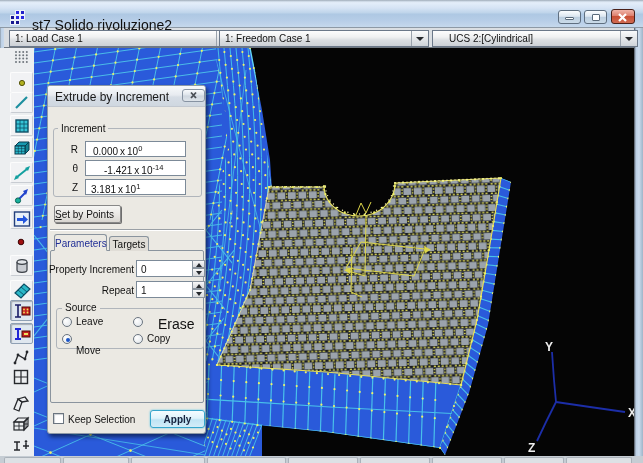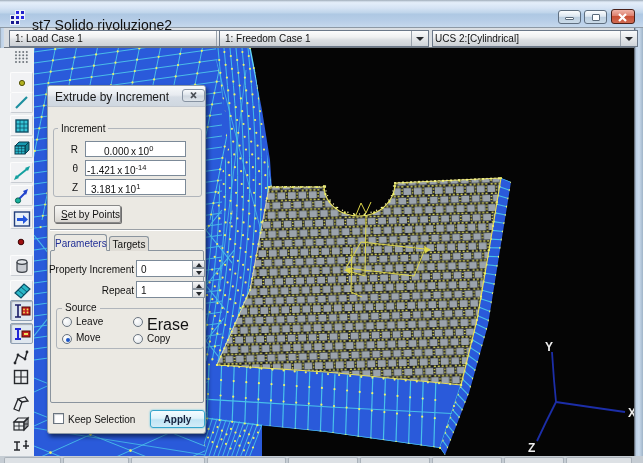--- a/index.html
+++ b/index.html
@@ -1171,21 +1171,21 @@
 <div class="abs" style="left:219px;top:30px;width:210px;height:17px;z-index:6;box-sizing:border-box;
   border:1px solid #6b7889;background:linear-gradient(180deg,#fdfdfd 0%,#f0f1f2 40%,#dcdfe2 60%,#cdd1d6 100%)">
   <div style="position:absolute;left:5px;top:2px;font-size:10px;color:#111;white-space:nowrap">1: Freedom Case 1</div>
   <div style="position:absolute;right:0;top:0;width:16px;height:15px;border-left:1px solid #9aa2ac;
     background:linear-gradient(180deg,#fafbfc 0%,#e4e7ea 50%,#cfd4d9 100%)">
     <div style="position:absolute;left:4px;top:6px;width:0;height:0;border-left:4px solid transparent;border-right:4px solid transparent;border-top:4px solid #26292d"></div>
   </div>
 </div>
 <div class="abs" style="left:432px;top:30px;width:206px;height:17px;z-index:6;box-sizing:border-box;
   border:1px solid #6b7889;background:linear-gradient(180deg,#fdfdfd 0%,#f0f1f2 40%,#dcdfe2 60%,#cdd1d6 100%)">
-  <div style="position:absolute;left:2px;top:2px;font-size:10px;color:#111;white-space:nowrap">UCS 2:[Cylindrical]</div>
+  <div style="position:absolute;left:16px;top:2px;font-size:10px;color:#111;white-space:nowrap">UCS 2:[Cylindrical]</div>
   <div style="position:absolute;right:0;top:0;width:16px;height:15px;border-left:1px solid #9aa2ac;
     background:linear-gradient(180deg,#fafbfc 0%,#e4e7ea 50%,#cfd4d9 100%)">
     <div style="position:absolute;left:4px;top:6px;width:0;height:0;border-left:4px solid transparent;border-right:4px solid transparent;border-top:4px solid #26292d"></div>
   </div>
 </div>
 
 <div class="abs" style="left:0;top:28px;width:4px;height:435px;z-index:5;background:linear-gradient(90deg,#7d8994 0,#bcd0e6 1px,#c8d9ec 100%)"></div>
 
 <div class="abs" style="left:634px;top:28px;width:9px;height:435px;z-index:5;background:linear-gradient(90deg,#4a5058 0,#bcd0e6 2px,#cbdcee 55%,#9fb4c8 100%)"></div>
 
@@ -1315,29 +1315,29 @@
           <path d="M8,2.5 L13,8 M13,2.5 L8,8" stroke="#4a4f56" stroke-width="1.8"></path>
         </svg>
     </div>
   </div>
 
 
   <div style="position:absolute;left:5px;top:42px;width:149px;height:69px;border:1px solid #b0b5bb;border-radius:3px;box-sizing:border-box"></div>
   <div style="position:absolute;left:10px;top:37px;background:#ebe9e3;padding:0 3px;font-size:10px">Increment</div>
 
   <div style="position:absolute;left:14px;top:58px;width:16px;text-align:right;font-size:10px">R</div>
-  <div style="position:absolute;left:37px;top:55px;width:101px;height:16px;box-sizing:border-box;border:1px solid #7c8a98;background:#fff;padding:2px 0 0 18px;font-size:10px;white-space:nowrap">0.000 x 10<span style="font-size:7.5px;vertical-align:3.5px">0</span></div>
+  <div style="position:absolute;left:37px;top:55px;width:101px;height:16px;box-sizing:border-box;border:1px solid #7c8a98;background:#fff;padding:2px 0 0 7px;font-size:10px;white-space:nowrap">0.000 x 10<span style="font-size:7.5px;vertical-align:3.5px">0</span></div>
   <div style="position:absolute;left:14px;top:77px;width:16px;text-align:right;font-size:10px">θ</div>
-  <div style="position:absolute;left:37px;top:74px;width:101px;height:16px;box-sizing:border-box;border:1px solid #7c8a98;background:#fff;padding:2px 0 0 1px;font-size:10px;white-space:nowrap">-1.421 x 10<span style="font-size:7.5px;vertical-align:3.5px">-14</span></div>
+  <div style="position:absolute;left:37px;top:74px;width:101px;height:16px;box-sizing:border-box;border:1px solid #7c8a98;background:#fff;padding:2px 0 0 18px;font-size:10px;white-space:nowrap">-1.421 x 10<span style="font-size:7.5px;vertical-align:3.5px">-14</span></div>
   <div style="position:absolute;left:14px;top:96px;width:16px;text-align:right;font-size:10px">Z</div>
   <div style="position:absolute;left:37px;top:93px;width:101px;height:16px;box-sizing:border-box;border:1px solid #7c8a98;background:#fff;padding:2px 0 0 5px;font-size:10px;white-space:nowrap">3.181 x 10<span style="font-size:7.5px;vertical-align:3.5px">1</span></div>
 
   <div style="position:absolute;left:6px;top:119px;width:67px;height:18px;box-sizing:border-box;border:1px solid #888;border-radius:2px;
     background:linear-gradient(180deg,#f6f6f4 0%,#e8e6e2 60%,#d8d5d0 100%);box-shadow:1px 1px 0 #6e6e6e;
-    text-align:right;padding-top:3px;font-size:10px;white-space:nowrap"><u>S</u>et by Points</div>
+    text-align:left;padding-top:3px;font-size:10px;white-space:nowrap"><u>S</u>et by Points</div>
 
   <div style="position:absolute;left:2px;top:143px;width:154px;height:1px;background:#9aa0a6;border-bottom:1px solid #fff"></div>
 
   <div style="position:absolute;left:2px;top:164px;width:154px;height:153px;border:1px solid #8a949e;border-radius:2px;box-sizing:border-box;background:#ebe9e3"></div>
   <div style="position:absolute;left:6px;top:148px;width:53px;height:17px;border:1px solid #8a949e;border-bottom:1px solid #ebe9e3;border-radius:3px 3px 0 0;box-sizing:border-box;
     background:#ebe9e3;text-align:center;padding-top:3px;font-size:10px;color:#202e96;z-index:2;white-space:nowrap">Parameters</div>
   <div style="position:absolute;left:61px;top:150px;width:40px;height:15px;border:1px solid #8a949e;border-bottom:none;border-radius:3px 3px 0 0;box-sizing:border-box;
     background:#e0ddd7;text-align:center;padding-top:2px;font-size:10px;color:#111;white-space:nowrap">Targets</div>
 
   <div style="position:absolute;right:71px;top:178px;font-size:10px;white-space:nowrap">Property Increment</div>
@@ -1360,25 +1360,25 @@
       <div style="position:absolute;left:2.5px;top:2px;width:0;height:0;border-left:3px solid transparent;border-right:3px solid transparent;border-top:4px solid #26292d"></div>
       </div>
   </div>
 
   <div style="position:absolute;left:8px;top:222px;width:148px;height:41px;border:1px solid #b0b5bb;border-radius:3px;box-sizing:border-box"></div>
   <div style="position:absolute;left:14px;top:216px;background:#ebe9e3;padding:0 3px;font-size:10px">Source</div>
 
   <div style="position:absolute;left:14px;top:231px;width:10px;height:10px;border-radius:50%;box-sizing:border-box;border:1px solid #6b7580;background:radial-gradient(circle at 35% 35%,#fff,#dde2e7)"></div>
   <div style="position:absolute;left:28px;top:230px;font-size:10px">Leave</div>
   <div style="position:absolute;left:85px;top:231px;width:10px;height:10px;border-radius:50%;box-sizing:border-box;border:1px solid #6b7580;background:radial-gradient(circle at 35% 35%,#fff,#dde2e7)"></div>
-  <div style="position:absolute;left:99px;top:230px;font-size:16px">Erase</div>
+  <div style="position:absolute;left:110px;top:230px;font-size:14px">Erase</div>
   <div style="position:absolute;left:14px;top:248px;width:10px;height:10px;border-radius:50%;box-sizing:border-box;border:1px solid #6b7580;background:radial-gradient(circle at 35% 35%,#fff,#dde2e7)">
       <div style="position:absolute;left:2.5px;top:2.5px;width:4px;height:4px;border-radius:50%;background:#1b55c8"></div>
     </div>
-  <div style="position:absolute;left:28px;top:246px;font-size:10px">Move</div>
+  <div style="position:absolute;left:28px;top:259px;font-size:10px">Move</div>
   <div style="position:absolute;left:85px;top:248px;width:10px;height:10px;border-radius:50%;box-sizing:border-box;border:1px solid #6b7580;background:radial-gradient(circle at 35% 35%,#fff,#dde2e7)"></div>
   <div style="position:absolute;left:99px;top:247px;font-size:10px">Copy</div>
 
   <div style="position:absolute;left:5px;top:327px;width:11px;height:11px;box-sizing:border-box;border:1px solid #6b7580;background:#fff;box-shadow:inset 1px 1px 1px #c8ccd0"></div>
   <div style="position:absolute;left:20px;top:328px;font-size:10px">Keep Selection</div>
   <div style="position:absolute;left:102px;top:324px;width:55px;height:18px;box-sizing:border-box;border:1px solid #35a5cc;border-radius:3px;
     background:linear-gradient(180deg,#f4fcff 0%,#dff3fb 45%,#bfe4f4 55%,#d2ecf8 100%);box-shadow:0 0 2px #49c2e8;
     text-align:center;padding-top:3px;font-size:10px;font-weight:bold;color:#16233f">Apply</div>
 </div>
 

